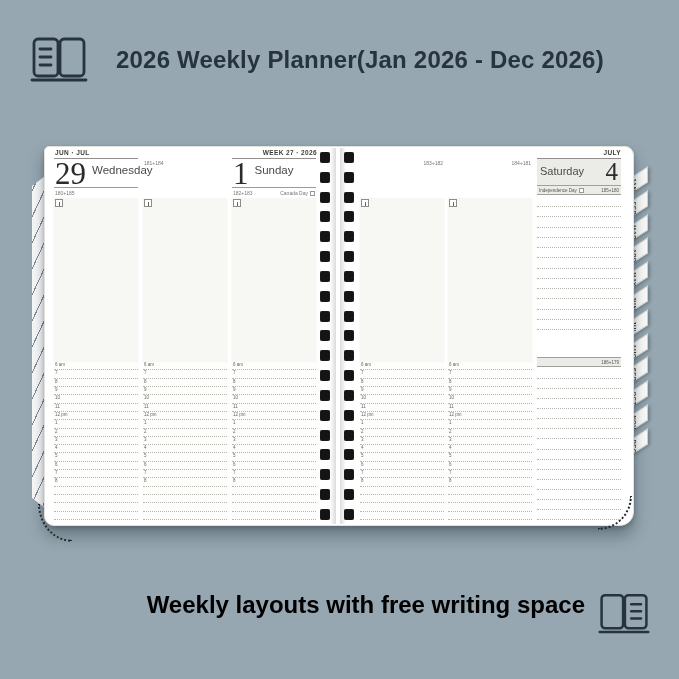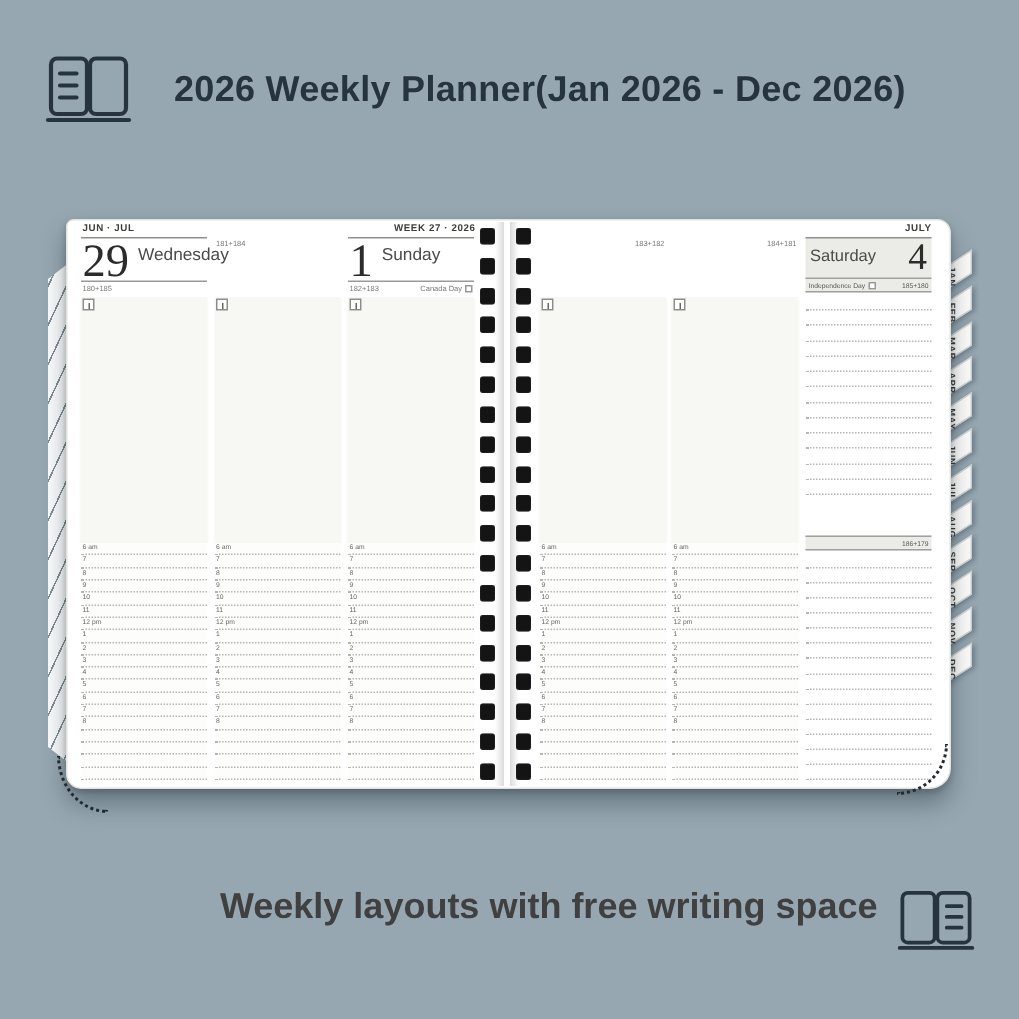--- a/index.html
+++ b/index.html
@@ -5,21 +5,21 @@
   * { margin:0; padding:0; box-sizing:border-box; }
   html,body { width:679px; height:679px; overflow:hidden; }
   body { background:#96a7b1; font-family:"Liberation Sans", sans-serif; position:relative; }
 
   
   .headline { position:absolute; left:30px; top:36px; display:flex; align-items:center; gap:28px; }
   .headline svg { display:block; }
   .headline-text { font-size:24px; font-weight:bold; color:#27343e; letter-spacing:0.2px; }
 
   
-  .caption { position:absolute; left:0; top:588px; width:585px; text-align:right; color:#404040; }
+  .caption { position:absolute; left:0; top:588px; width:585px; text-align:right; color:#000000; }
   .caption div { font-size:24px; font-weight:bold; line-height:33px; }
   .caption-icon { position:absolute; left:598px; top:592px; }
 
   
   .sheet { position:absolute; left:44px; top:146px; width:590px; height:380px; background:#ffffff;
            border-radius:5px 9px 14px 10px; border:1px solid #e2e2de;
            box-shadow:0 10px 16px rgba(35,50,60,.40), 0 2px 4px rgba(0,0,0,.22); z-index:2; }
   .edge-hatch { position:absolute; left:32px; top:166px; width:26px; height:352px; z-index:1;
            background:repeating-linear-gradient(115deg, #fbfcfc 0 10px, #7f8d96 10px 11px);
            clip-path:polygon(100% 0, 100% 100%, 0 calc(100% - 20px), 0 20px); }

